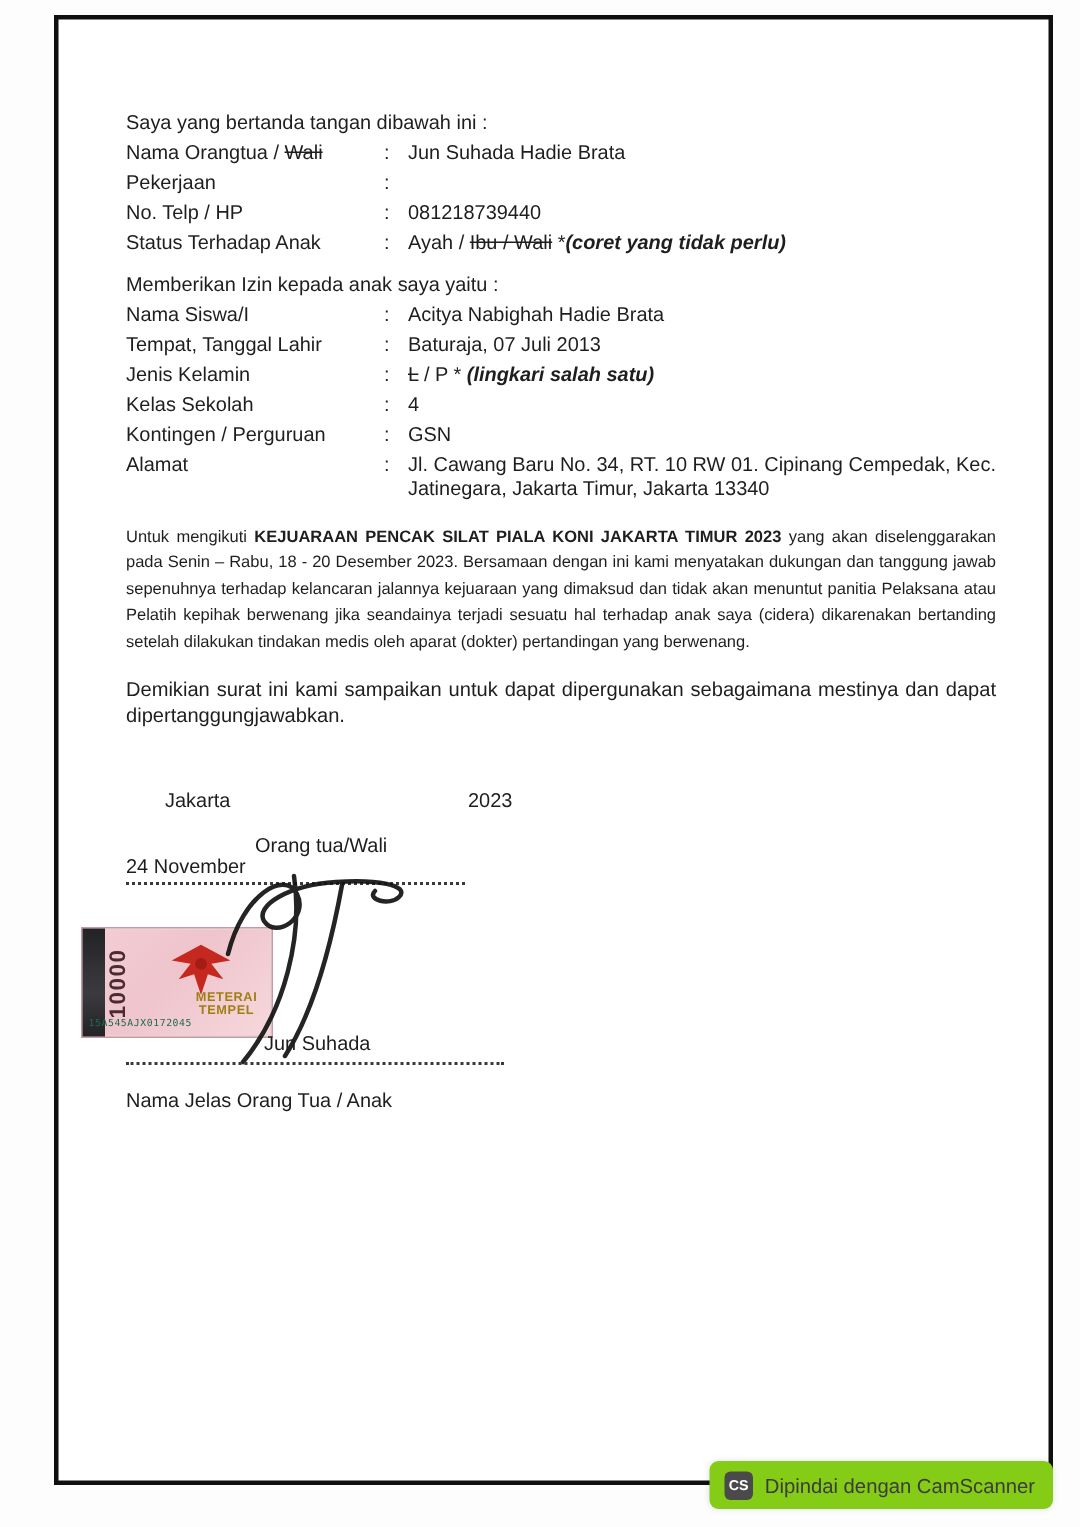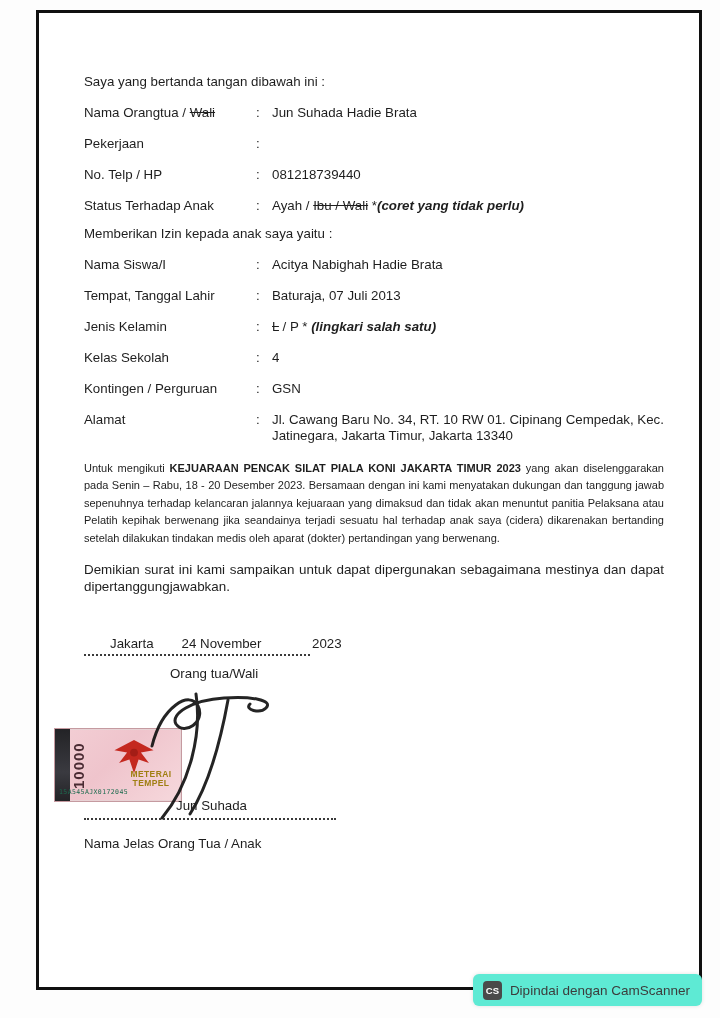--- a/index.html
+++ b/index.html
@@ -29,38 +29,39 @@
   }
   .lampiran { font-weight: bold; font-style: italic; font-size: 15px; }
   .title {
     margin-top: 12px;
     text-align: center;
     font-weight: bold;
     font-size: 17px;
     letter-spacing: .3px;
   }
   .intro { margin-top: 48px; }
-  .row { display: flex; margin-top: 15px; }
+  .row { display: flex; margin-top: 4px; }
   .lbl { width: 172px; flex: none; }
   .colon { width: 16px; flex: none; }
   .val { flex: 1; }
   .strike { text-decoration: line-through; }
   .it { font-style: italic; font-weight: bold; }
   .mid-line { margin-top: 12px; }
   .para { margin-top: 16px; text-align: justify; line-height: 17.4px; font-size: 11px; }
   .para2 { margin-top: 14px; text-align: justify; line-height: 17.4px; font-size: 13.4px; }
 
   .sig-section { position: relative; margin-top: 36px; height: 240px; }
   .date-line { position: absolute; left: 0; top: 4px; white-space: nowrap; }
   .date-dotted {
     display: inline-flex;
     width: 226px;
     border-bottom: 2px dotted #3a3a3a;
     padding-bottom: 2px;
     gap: 28px;
+    flex-direction: column;
   }
   .date-city { margin-left: 26px; }
   .date-year { margin-left: 2px; }
   .orangtua-label { position: absolute; left: 86px; top: 34px; }
 
   .stamp {
     position: absolute;
     left: -30px; top: 96px;
     width: 128px; height: 74px;
     background: linear-gradient(135deg, #f3cfd5 0%, #efc4cc 45%, #f6d8dc 100%);
@@ -92,21 +93,21 @@
 
   .signer-name { position: absolute; left: 92px; top: 166px; }
   .sig-dotted { position: absolute; left: 0; top: 186px; width: 252px; border-bottom: 2px dotted #3a3a3a; }
   .nama-jelas { position: absolute; left: 0; top: 204px; }
 
   .badge {
     position: absolute;
     right: 18px; top: 974px;
     height: 32px;
     display: flex; align-items: center; gap: 8px;
-    background: #5eead4;
+    background: #84cc16;
     border-radius: 6px;
     padding: 0 12px 0 10px;
     box-shadow: 0 0 4px rgba(0,0,0,.12);
   }
   .badge-icon {
     width: 19px; height: 19px; border-radius: 4px;
     background: #4a4a4a; color: #fff;
     font-weight: bold; font-size: 9.5px;
     display: flex; align-items: center; justify-content: center;
   }

